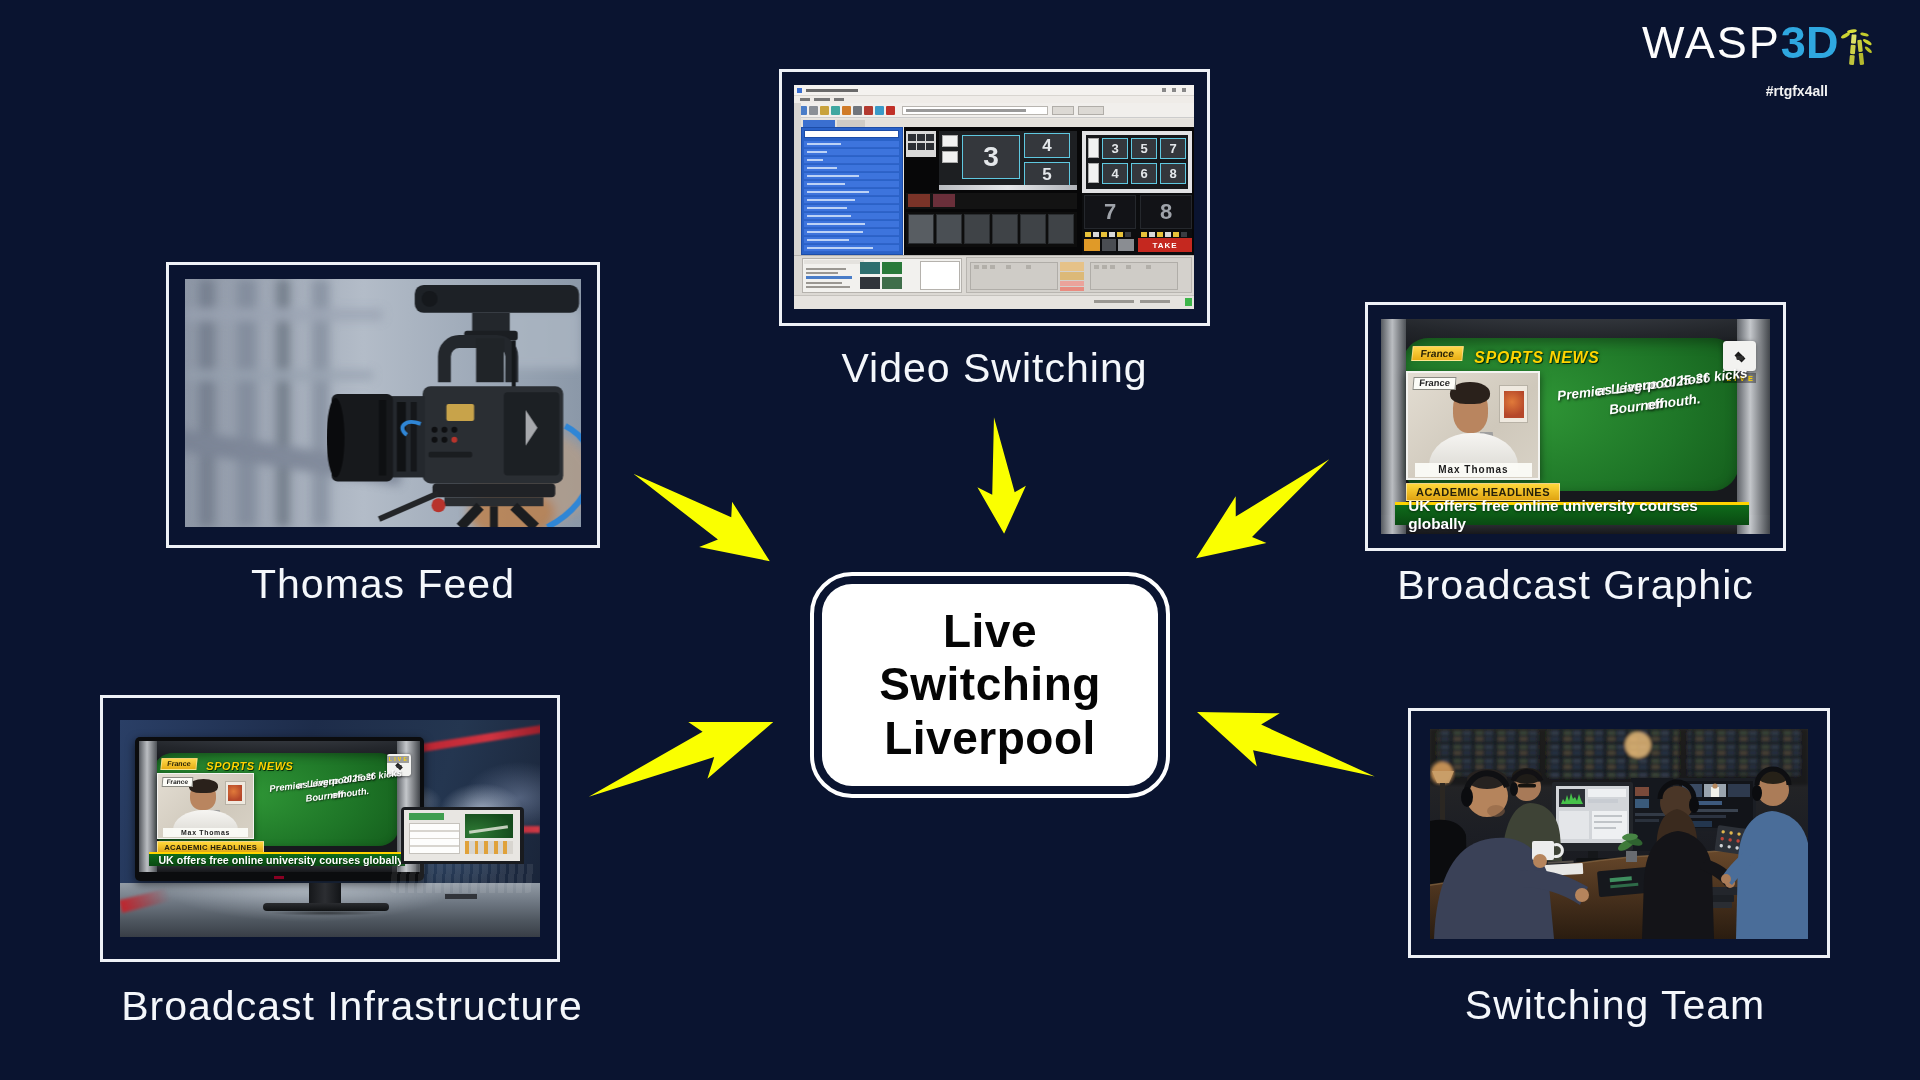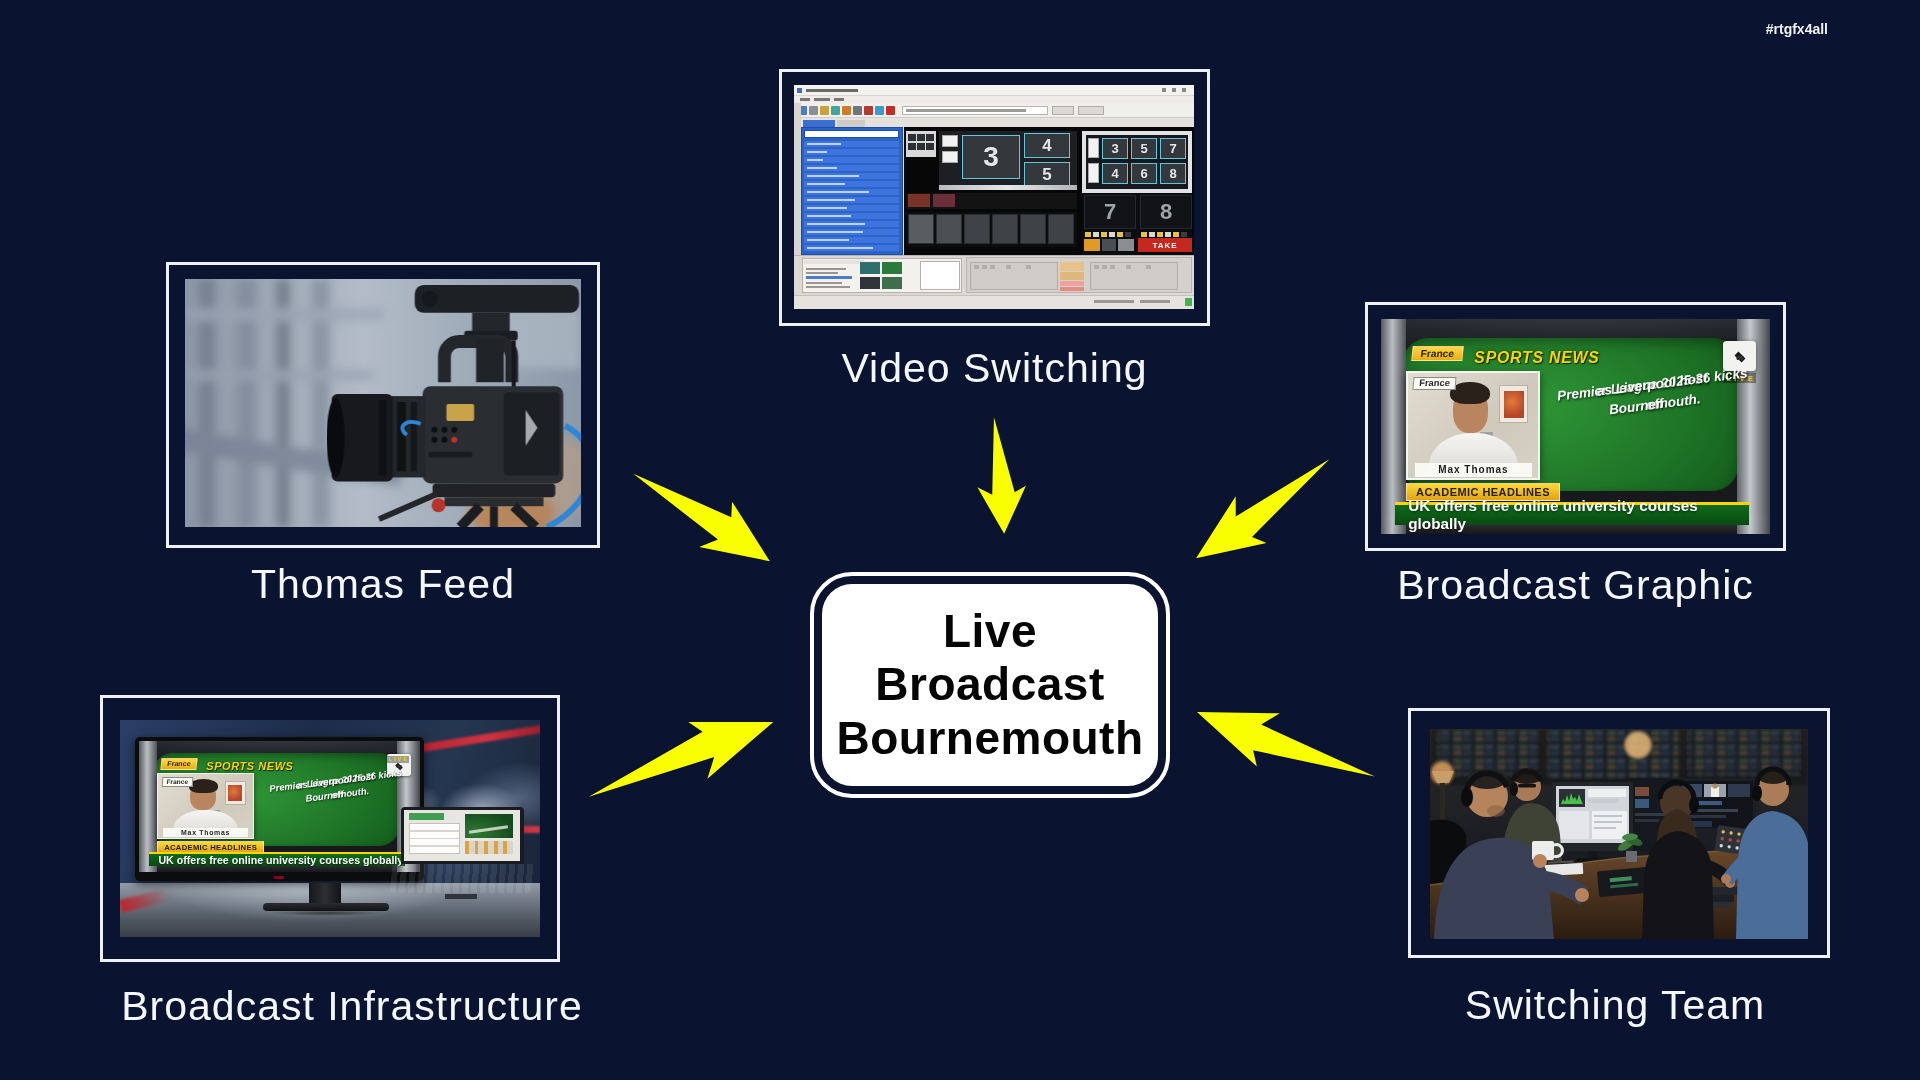--- a/index.html
+++ b/index.html
@@ -218,20 +218,42 @@
 
   
   svg{display:block;}
 </style>
 </head>
 <body>
 
 <div class="stage">
 
   <div class="logo">
+    <div class="logo-row">
+      <span class="logo-wasp">WASP</span>
+        <span class="logo-3d">3D</span>
+      <svg class="logo-bamboo" width="58" height="70" viewBox="0 0 58 70">
+        <g>
+          <ellipse cx="10" cy="14" rx="9" ry="3.4" fill="#ccd331" transform="rotate(-28 10 14)"></ellipse>
+          <ellipse cx="22" cy="6" rx="9" ry="3.2" fill="#d8de3c" transform="rotate(-8 22 6)"></ellipse>
+          <ellipse cx="45" cy="12" rx="8" ry="3" fill="#c4cb2c" transform="rotate(14 45 12)"></ellipse>
+          <ellipse cx="50" cy="26" rx="9" ry="3.2" fill="#ccd331" transform="rotate(32 50 26)"></ellipse>
+          <ellipse cx="52" cy="40" rx="8" ry="3" fill="#bcc328" transform="rotate(42 52 40)"></ellipse>
+          <g transform="rotate(5 24 40)">
+            <rect x="19" y="12" width="9" height="17" rx="2" fill="#dde066"></rect>
+            <rect x="19" y="31" width="9" height="17" rx="2" fill="#cdd148"></rect>
+            <rect x="19" y="50" width="9" height="18" rx="2" fill="#c0c43c"></rect>
+          </g>
+          <g transform="rotate(-6 38 45)">
+            <rect x="34" y="22" width="8" height="22" rx="2" fill="#c8cc3e"></rect>
+            <rect x="34" y="46" width="8" height="22" rx="2" fill="#b4b92e"></rect>
+          </g>
+        </g>
+      </svg>
+    </div>
     <div class="logo-tag">#rtgfx4all</div>
   </div>
 
   <div class="fr" id="fr-camera">
     <div class="photo" id="ph-camera">
       <svg width="396" height="248" viewBox="0 0 400 250" preserveAspectRatio="none">
         <defs>
           <linearGradient id="camBg" x1="0" y1="0" x2="1" y2="0">
             <stop offset="0" stop-color="#8d96a5"></stop>
               <stop offset="0.45" stop-color="#b3bcc8"></stop>
@@ -748,22 +770,22 @@
         </g>
         <rect x="0" y="0" width="378" height="210" fill="none"></rect>
       </svg>
     </div>
   </div>
   <div class="lb" id="lb-production">Switching Team</div>
 
   <div class="center-node">
     <div class="center-inner">
       <div>Live</div>
-      <div>Broadcast</div>
-      <div>Bournemouth</div>
+      <div>Switching</div>
+      <div>Liverpool</div>
     </div>
   </div>
 
   <svg class="arrow" id="arrow-camera" viewBox="0 0 200 90" preserveAspectRatio="none">
       <path d="M0,52 L130,23 L120,3 L200,45 L118,87 L132,62 Z"></path>
     </svg>
   <svg class="arrow" id="arrow-video" viewBox="0 0 200 90" preserveAspectRatio="none">
       <path d="M0,52 L130,23 L120,3 L200,45 L118,87 L132,62 Z"></path>
     </svg>
   <svg class="arrow" id="arrow-broadcast" viewBox="0 0 200 90" preserveAspectRatio="none">

